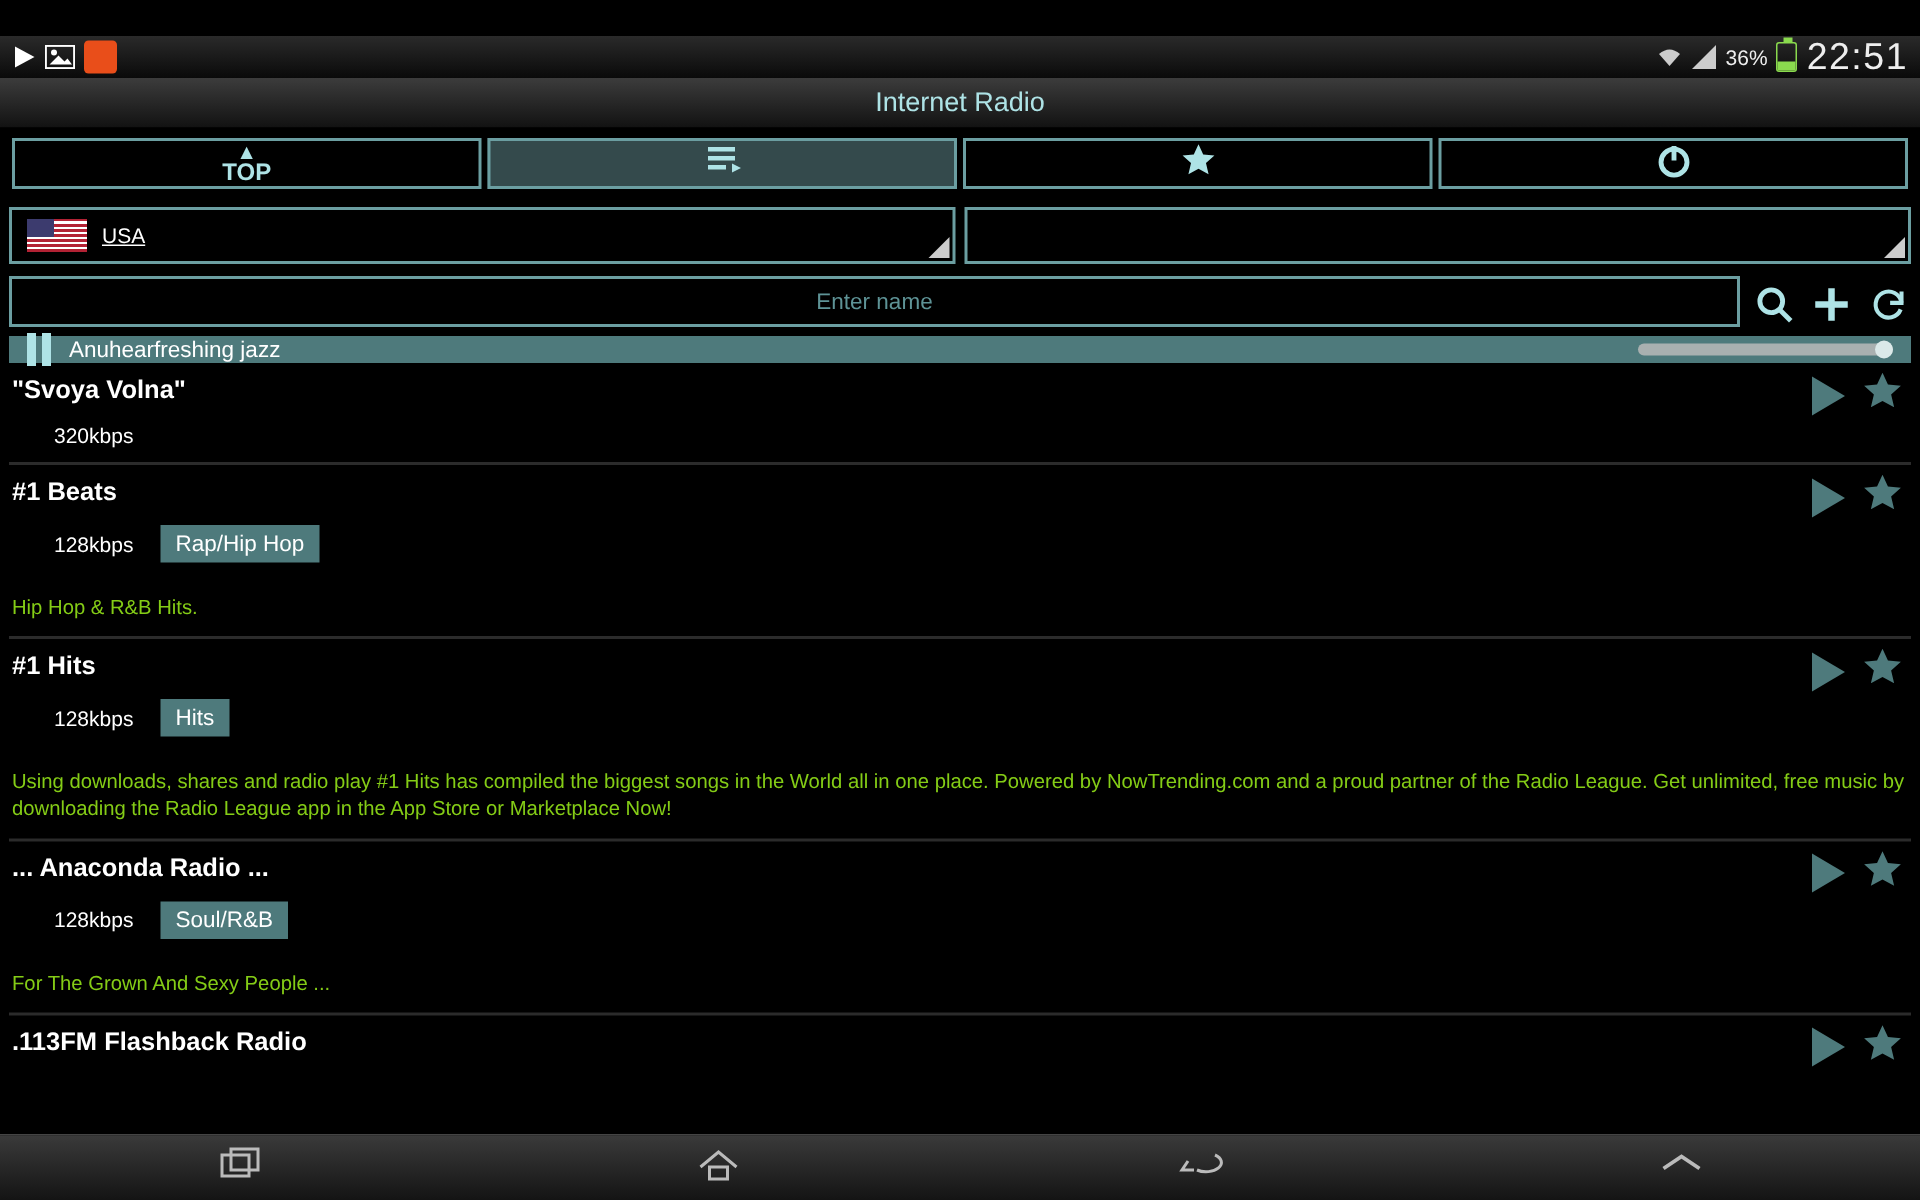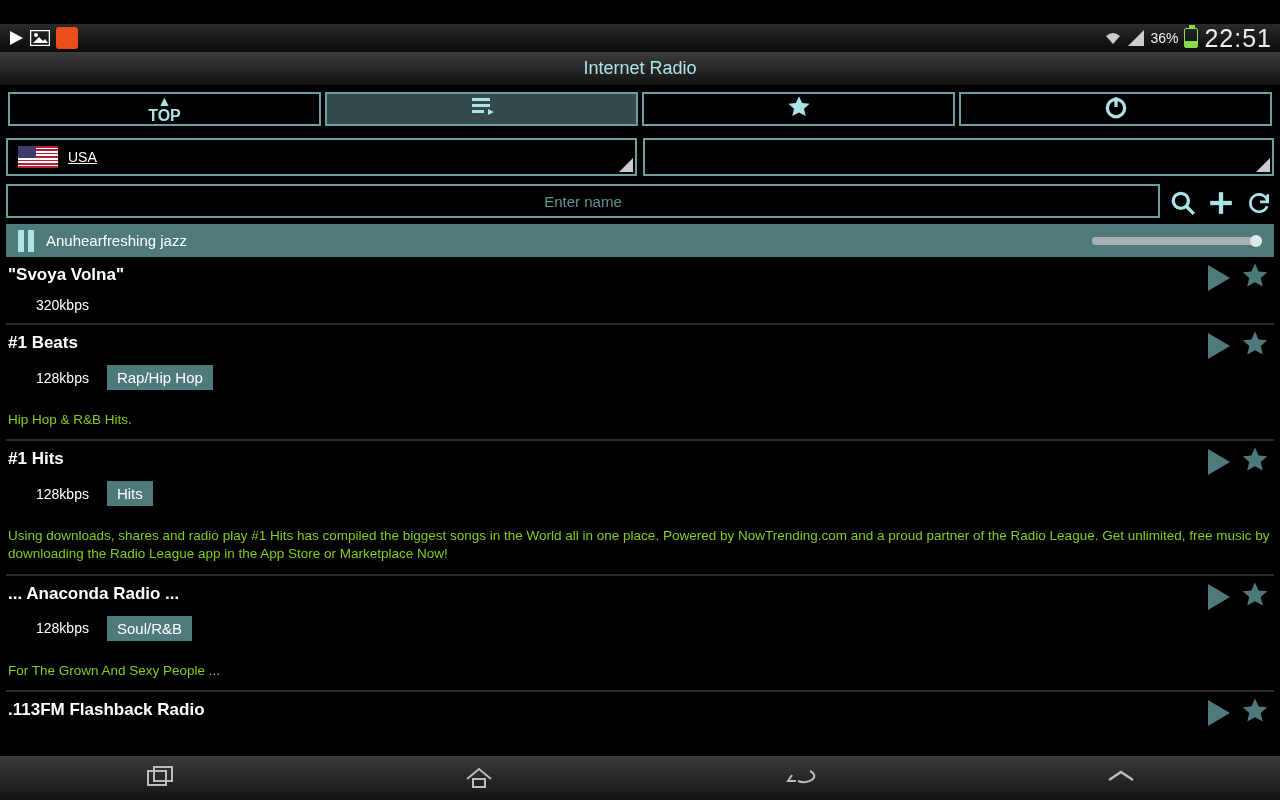--- a/index.html
+++ b/index.html
@@ -28,21 +28,21 @@
   .spinner-corner { position:absolute; right:2px; bottom:2px; width:0; height:0; border-left:14px solid transparent; border-bottom:14px solid #ccc;}
   .flag { width:40px; height:22px; background:linear-gradient(#b22234 7%, #fff 7% 15%, #b22234 15% 23%, #fff 23% 31%, #b22234 31% 38%, #fff 38% 46%, #b22234 46% 54%, #fff 54% 62%, #b22234 62% 69%, #fff 69% 77%, #b22234 77% 85%, #fff 85% 92%, #b22234 92%); position:relative; border:0;}
   .flag::before{content:""; position:absolute; left:0; top:0; width:18px; height:12px; background:#3c3b6e;}
 
   .searchrow { display:flex; gap:8px; padding:0 6px 4px 6px; align-items:flex-end; height:42px;}
   .searchbox { flex:1; border:2px solid #6b9ea1; background:#000; height:34px; display:flex; align-items:center; justify-content:center;}
   .searchbox input { width:100%; background:transparent; border:none; outline:none; text-align:center; color:#5e9396; font-size:15px;}
   .searchbox input::placeholder { color:#5e9396;}
   .tool-icon { width:30px; height:30px; color:#aee3e6; display:flex; align-items:center; justify-content:center; cursor:pointer;}
 
-  .nowplaying { height:33px; background:#4e7a7c; display:flex; align-items:center; gap:12px; padding:0 12px; color:#fff; font-size:15px; margin:2px 6px 0 6px;}
+  .nowplaying { height:18px; background:#4e7a7c; display:flex; align-items:center; gap:12px; padding:0 12px; color:#fff; font-size:15px; margin:2px 6px 0 6px;}
   .pause-icon { display:flex; gap:4px;}
   .pause-icon span{ width:6px; height:22px; background:#aee3e6;}
   .np-spacer{flex:1;}
   .np-slider{ width:170px; height:8px; background:#a9b0b0; border-radius:4px; position:relative;}
   .np-slider .thumb{ position:absolute; right:0; top:-2px; width:12px; height:12px; background:#dbe9e9; border-radius:50%;}
 
   .list { padding:0 6px;}
   .station { border-bottom:2px solid #2b2b2b; padding:8px 2px 10px 2px; position:relative;}
   .station .title { font-size:17px; font-weight:bold; color:#fff;}
   .station .subrow { display:flex; align-items:center; gap:18px; margin:12px 0 0 28px; font-size:14px;}

